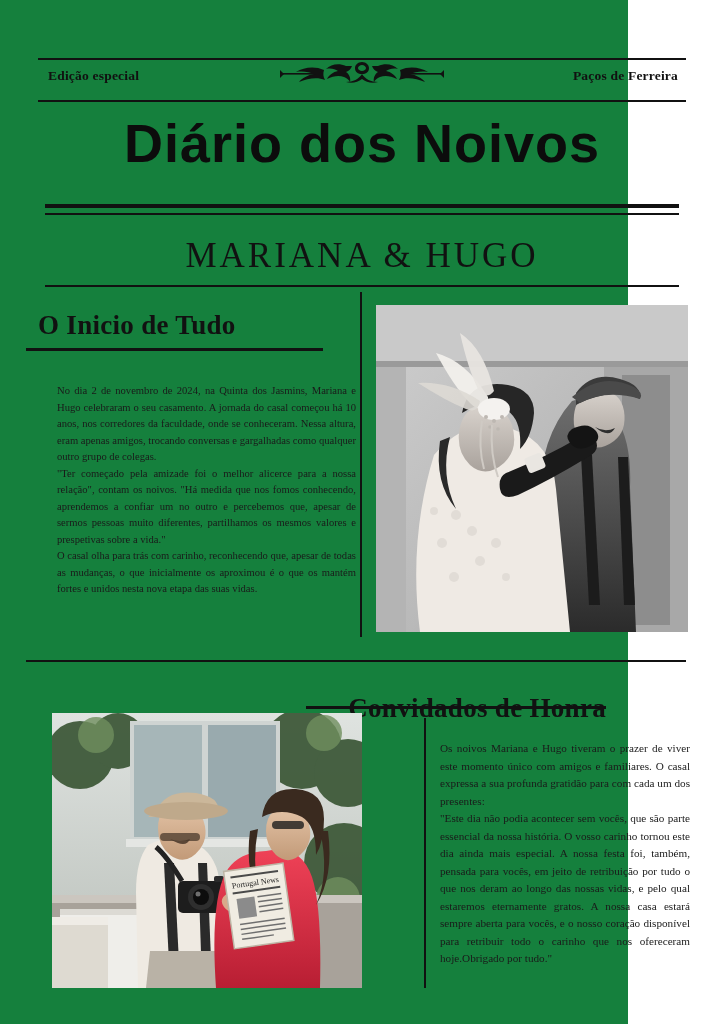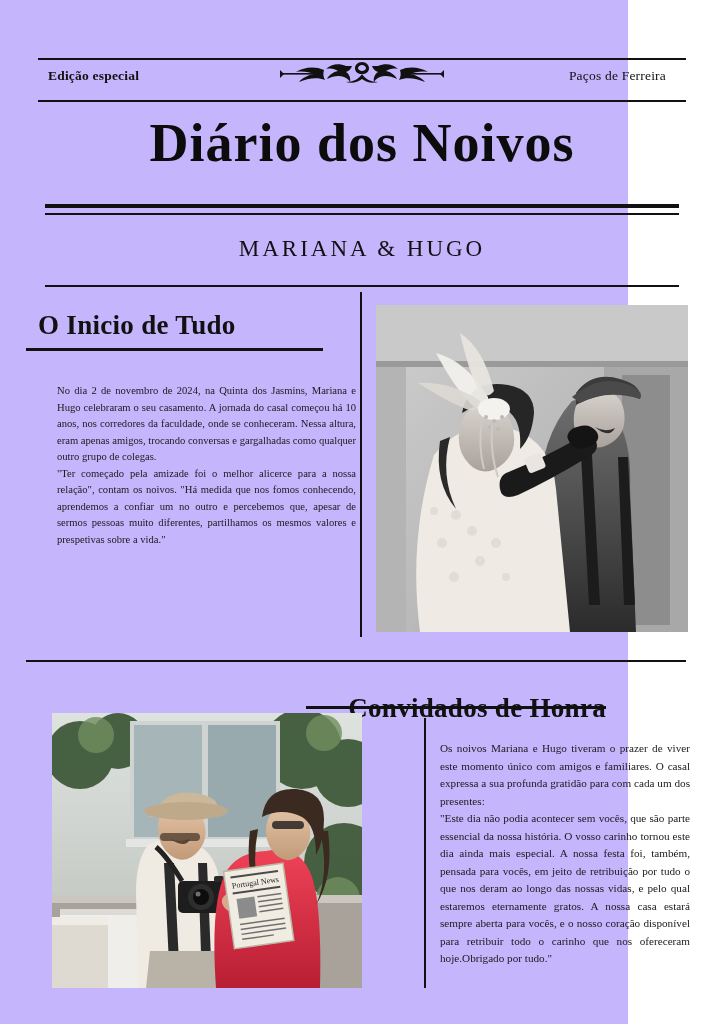--- a/index.html
+++ b/index.html
@@ -13,21 +13,21 @@
     position: relative;
     font-family: "Liberation Serif", serif;
     color: #111111;
     overflow: hidden;
   }
   .page {
     position: absolute;
     left: 0; top: 0;
     width: 628px;
     height: 1024px;
-    background: #c4b5fd;
+    background: #15803d;
   }
 
   
   .masthead-top {
     position: absolute;
     left: 38px;
     top: 62px;
     width: 648px;
     height: 30px;
   }
@@ -36,24 +36,24 @@
     left: 10px;
     top: 6px;
     font-family: "Liberation Serif", serif;
     font-weight: bold;
     font-size: 13.5px;
     letter-spacing: 0.2px;
     color: #111;
   }
   .place {
     position: absolute;
-    right: 20px;
+    right: 8px;
     top: 6px;
     font-family: "Liberation Serif", serif;
-    font-weight: normal;
+    font-weight: bold;
     font-size: 13.5px;
     letter-spacing: 0.2px;
     color: #111;
   }
   .ornament {
     position: absolute;
     left: 50%;
     top: -6px;
     transform: translateX(-50%);
     width: 180px;
@@ -67,39 +67,39 @@
   }
   .rule-top { left: 38px; top: 58px; width: 648px; height: 2px; }
   .rule-under-head { left: 38px; top: 100px; width: 648px; height: 2px; }
 
   .title {
     position: absolute;
     left: 0;
     top: 112px;
     width: 724px;
     text-align: center;
-    font-family: Liberation Serif, serif;
+    font-family: Liberation Sans, sans-serif;
     font-weight: bold;
     font-size: 54px;
     letter-spacing: 1px;
     color: #0c0c0c;
     white-space: nowrap;
   }
 
   .rule-double-1 { left: 45px; top: 204px; width: 634px; height: 4px; }
   .rule-double-2 { left: 45px; top: 213px; width: 634px; height: 2px; }
 
   .couple-names {
     position: absolute;
     left: 0;
     top: 236px;
     width: 724px;
     text-align: center;
     font-family: "Liberation Serif", serif;
-    font-size: 23px;
+    font-size: 35px;
     letter-spacing: 3px;
     color: #111;
   }
   .rule-under-names { left: 45px; top: 285px; width: 634px; height: 2px; }
 
   
   .sec1-divider { left: 360px; top: 292px; width: 2px; height: 345px; }
 
   .headline-1 {
     position: absolute;
@@ -220,20 +220,21 @@
   <div class="rule rule-under-names"></div>
 
   <div class="rule sec1-divider"></div>
 
   <div class="headline-1">O Inicio de Tudo</div>
   <div class="rule underline-1"></div>
 
   <div class="body-1">
     <p>No dia 2 de novembro de 2024, na Quinta dos Jasmins, Mariana e Hugo celebraram o seu casamento. A jornada do casal começou há 10 anos, nos corredores da faculdade, onde se conheceram. Nessa altura, eram apenas amigos, trocando conversas e gargalhadas como qualquer outro grupo de colegas.</p>
     <p>"Ter começado pela amizade foi o melhor alicerce para a nossa relação", contam os noivos. "Há medida que nos fomos conhecendo, aprendemos a confiar um no outro e percebemos que, apesar de sermos pessoas muito diferentes, partilhamos os mesmos valores e prespetivas sobre a vida."</p>
+    <p>O casal olha para trás com carinho, reconhecendo que, apesar de todas as mudanças, o que inicialmente os aproximou é o que os mantém fortes e unidos nesta nova etapa das suas vidas.</p>
   </div>
 
   <div class="photo photo-1">
     <svg viewBox="0 0 312 327" class="ph-svg" preserveAspectRatio="xMidYMid slice" aria-hidden="true">
       <defs>
         <linearGradient id="bgwall" x1="0" y1="0" x2="1" y2="1">
           <stop offset="0%" stop-color="#cfcfcf"></stop>
           <stop offset="55%" stop-color="#b9b9b9"></stop>
           <stop offset="100%" stop-color="#8e8e8e"></stop>
         </linearGradient>

